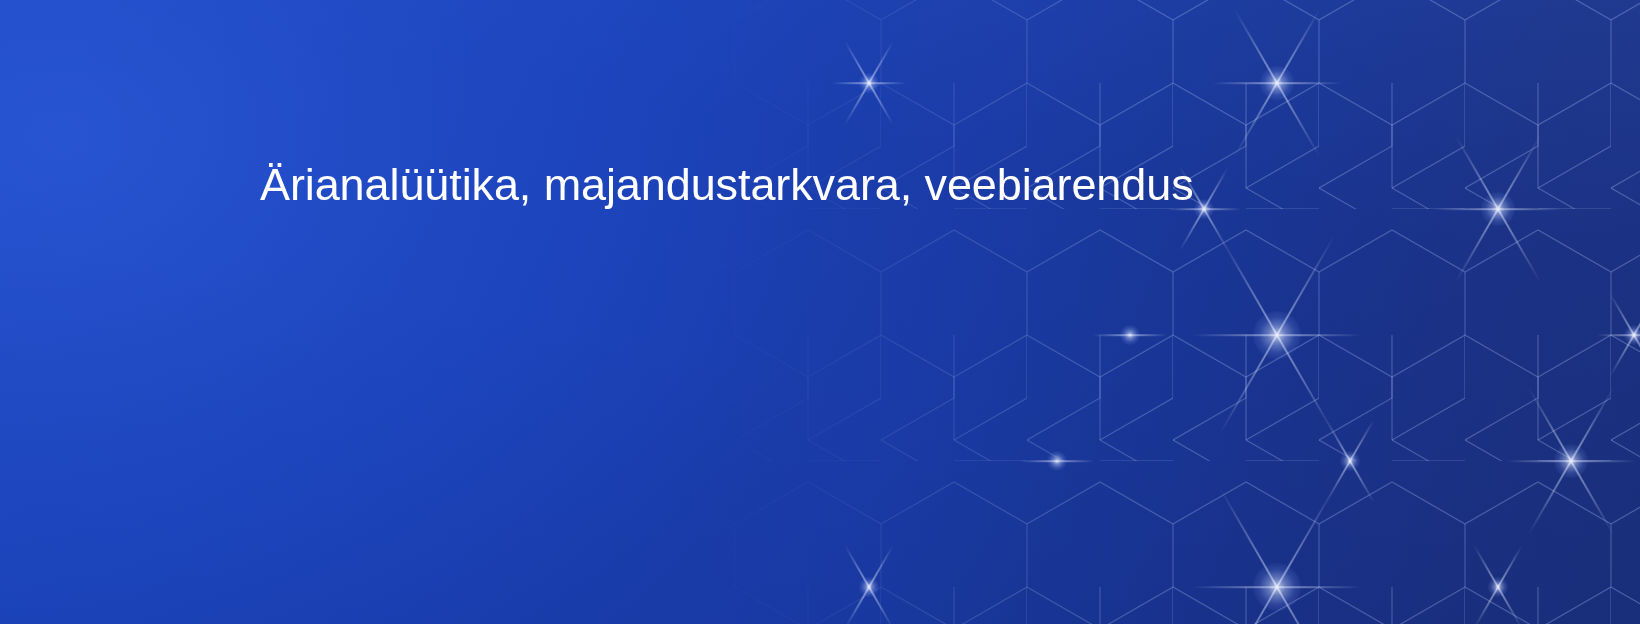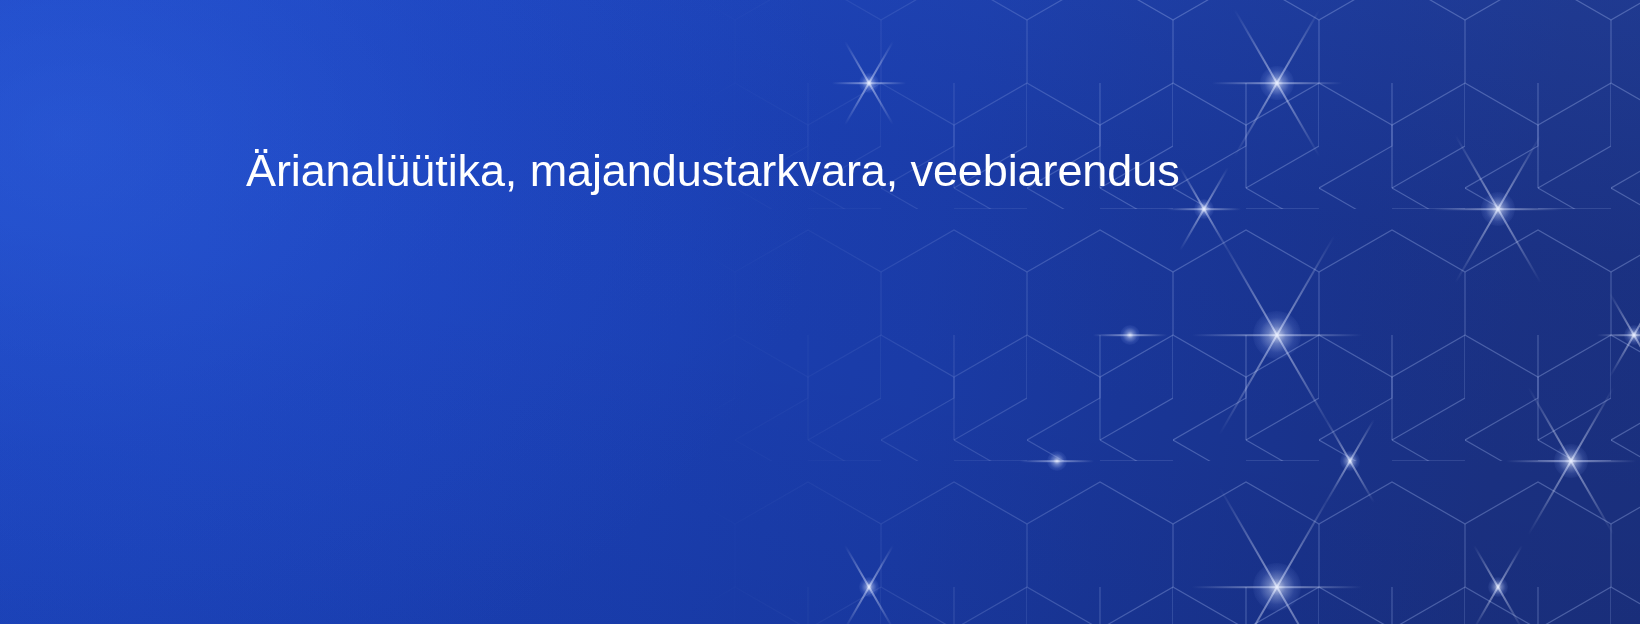--- a/index.html
+++ b/index.html
@@ -128,21 +128,21 @@
   .hero-content {
     position: absolute;
     left: 0; top: 0;
     width: 100%;
     height: 100%;
   }
   .hero-title {
     position: absolute;
     left: 246px;
     top: 144px;
-    margin: 0;
+    margin: 14px;
     font-size: 45px;
     font-weight: 400;
     line-height: 1.18;
     letter-spacing: -0.1px;
     color: #ffffff;
     white-space: nowrap;
     text-rendering: optimizeLegibility;
   }
 </style>
 </head>

